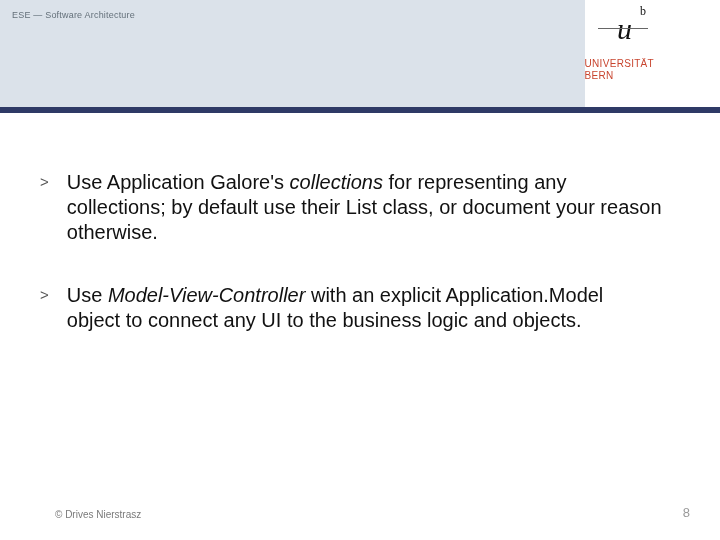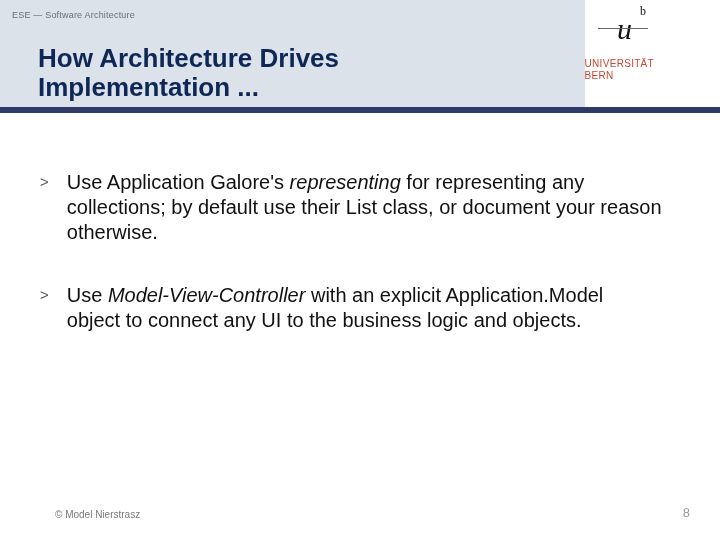--- a/index.html
+++ b/index.html
@@ -123,48 +123,47 @@
   }
 </style>
 </head>
 <body>
 
 <div class="header-strip"></div>
 
 <div class="course-label">ESE — Software Architecture</div>
 
 <div class="slide-title">
-  <span>How Architecture Drives</span><br>
-  <span>Implementation ...</span>
+  <br>
 </div>
 
 <div class="logo-area">
   <span class="logo-u">u</span>
   <span class="logo-b">b</span>
   <div class="logo-sup"></div>
   <div class="logo-uni">
     <span>UNIVERSITÄT</span><br>
     <span>BERN</span>
   </div>
 </div>
 
 <div class="blue-bar"></div>
 
 <div class="content">
 
   <div class="bullet">
     <span class="gt">&gt;</span>
     <span class="text">
-      <span>Use Application Galore's </span><span class="italic">representing</span><span> for representing any collections; by default use their List class, or document your reason otherwise.</span>
+      <span>Use Application Galore's </span><span class="italic">collections</span><span> for representing any collections; by default use their List class, or document your reason otherwise.</span>
     </span>
   </div>
 
   <div class="bullet">
     <span class="gt">&gt;</span>
     <span class="text">
       <span>Use </span><span class="italic">Model-View-Controller</span><span> with an explicit Application.Model object to connect any UI to the business logic and objects.</span>
     </span>
   </div>
 
 </div>
 
-<div class="footer-left">© Model Nierstrasz</div>
+<div class="footer-left">© Drives Nierstrasz</div>
 <div class="footer-right">8</div>
 
 </body></html>

